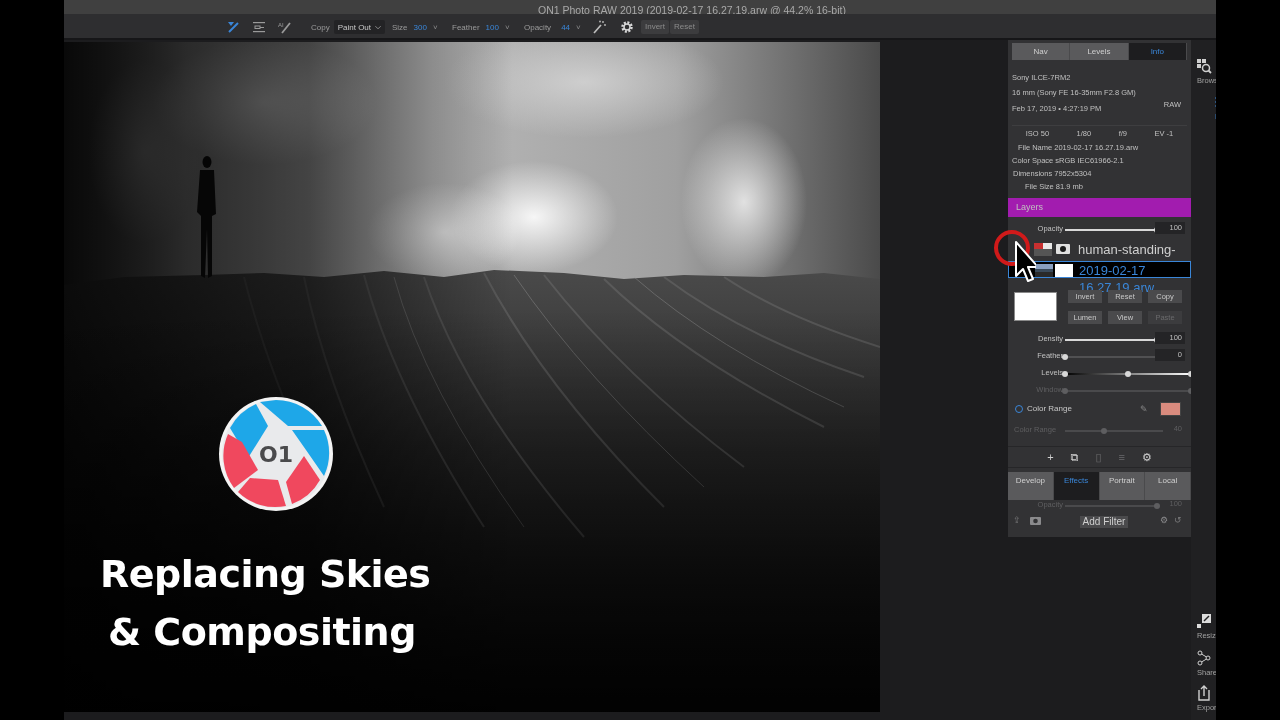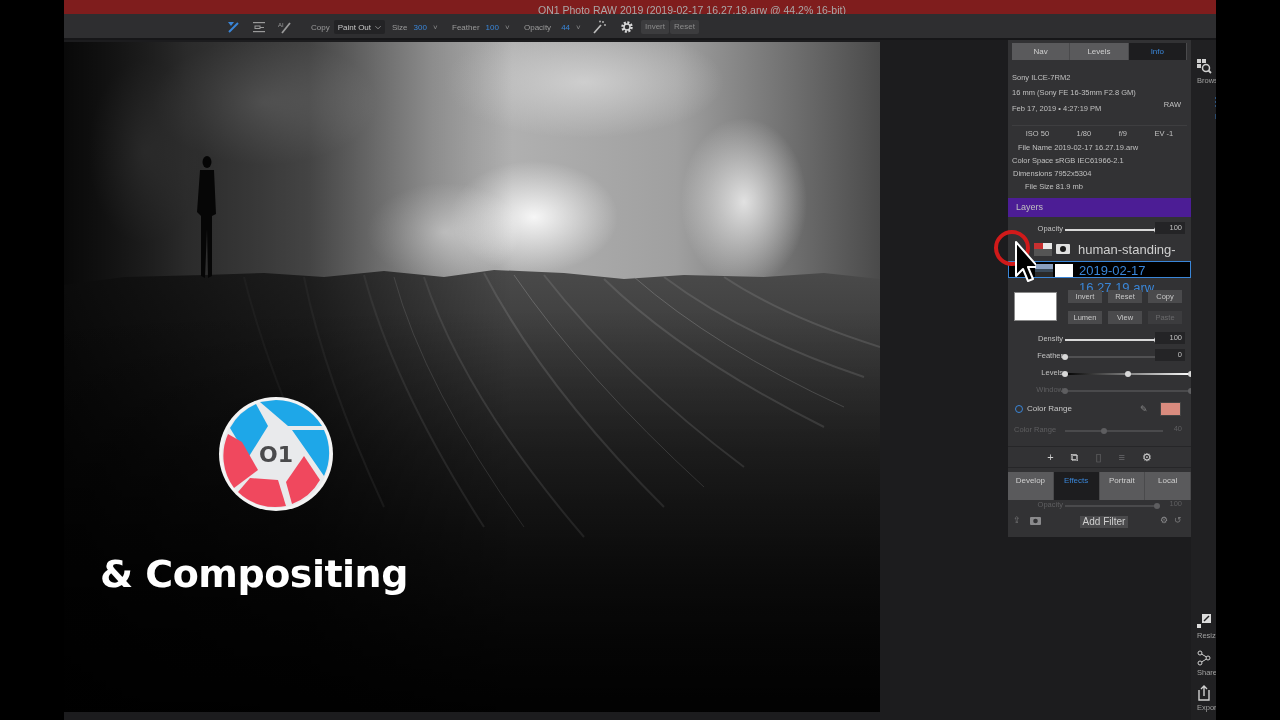--- a/index.html
+++ b/index.html
@@ -2,21 +2,21 @@
 <html><head>
 <meta charset="utf-8">
 <style>
   * { box-sizing: border-box; margin: 0; padding: 0; }
   html, body { width: 1280px; height: 720px; overflow: hidden; background: #000; }
   body { font-family: "Liberation Sans", sans-serif; color: #cfcfcf; position: relative; }
 
   #app { position: absolute; left: 64px; top: 0; width: 1152px; height: 720px; background: #1c1c1e; overflow: hidden; }
 
   
-  #titlebar { position: absolute; left: 0; top: 0; width: 1152px; height: 14px; background: #7f1d1d; text-align: center; }
+  #titlebar { position: absolute; left: 0; top: 0; width: 1152px; height: 14px; background: #404040; text-align: center; }
   #titlebar span { font-size: 10.5px; color: #a8a8a8; line-height: 14px; position: relative; left: 52px; }
   #toolbar { position: absolute; left: 0; top: 14px; width: 1152px; height: 26px; background: #2e2e30; border-bottom: 2px solid #161618; }
   .tb { position: absolute; top: 0; height: 26px; display: flex; align-items: center; font-size: 8px; color: #9a9a9a; }
   .tb .val { color: #3a86d8; margin-left: 6px; }
   .tb .caret { margin-left: 6px; color: #8a8a8a; font-size: 8px; }
   .tb-btn { position: absolute; top: 6px; height: 14px; padding: 0 4px; background: #3c3c3e; color: #8c8c8c; font-size: 8px; line-height: 14px; border-radius: 2px; cursor: pointer; }
   .tb-icon { position: absolute; top: 4px; width: 18px; height: 18px; display: flex; align-items: center; justify-content: center; cursor: pointer; }
   .mode-select { background: #232325; padding: 2px 4px; color: #c8c8c8; display: flex; align-items: center; border-radius: 2px; }
 
   
@@ -46,21 +46,21 @@
 
   
   #panel { position: absolute; left: 944px; top: 40px; width: 183px; height: 497px; background: #323234; }
   #panel-tabs { position: absolute; left: 4px; top: 3px; width: 175px; height: 17px; background: #5a5a5c; display: flex; }
   .ptab { flex: 1; font-size: 8px; text-align: center; line-height: 17px; color: #d0d0d0; border-right: 1px solid #4a4a4c; cursor: pointer; }
   .ptab.active { background: #1d1d1f; color: #3a86d8; }
   #info { position: absolute; left: 0; top: 22px; width: 183px; height: 138px; font-size: 7.5px; color: #c0c0c0; }
   #info .ln { position: absolute; left: 4px; }
   #info .raw { position: absolute; right: 10px; top: 38px; }
   #info .exif { position: absolute; left: 4px; top: 63px; width: 175px; display: flex; justify-content: space-around; border-top: 1px solid #3e3e40; padding-top: 3px; }
-  #layers-head { position: absolute; left: 0; top: 158px; width: 183px; height: 19px; background: #4c1d95; font-size: 9px; line-height: 19px; padding-left: 8px; color: #c0c0c0; }
+  #layers-head { position: absolute; left: 0; top: 158px; width: 183px; height: 19px; background: #a21caf; font-size: 9px; line-height: 19px; padding-left: 8px; color: #c0c0c0; }
   .slider-row { position: absolute; left: 0; width: 183px; height: 12px; font-size: 7.5px; color: #c0c0c0; }
   .slider-row .lbl { position: absolute; right: 128px; top: 0; text-align: right; }
   .slider-row .track { position: absolute; left: 57px; top: 5px; height: 1.5px; background: #707070; }
   .slider-row .fill { position: absolute; left: 0; top: 0; height: 1.5px; background: #d8d8d8; }
   .slider-row .knob { position: absolute; top: -2.5px; width: 6px; height: 6px; border-radius: 50%; background: #d8d8d8; margin-left: -3px; }
   .slider-row .num { position: absolute; right: 6px; top: -2px; width: 30px; height: 12px; background: #242426; text-align: right; padding-right: 3px; line-height: 12px; }
   .slider-row.dim { color: #5e5e60; }
   .slider-row.dim .track { background: #4a4a4c; }
   .slider-row.dim .knob { background: #5e5e60; }
   .slider-row.dim .num { background: transparent; color: #5e5e60; }
@@ -217,20 +217,21 @@
     <path id="logo-blue-1" d="M58 4 A54 54 0 0 1 104 30 L70 30 L42 6 Z" fill="#1ea7e8"></path>
     <path id="logo-blue-2" d="M106 34 A54 54 0 0 1 106 80 L88 54 L74 34 Z" fill="#1ea7e8"></path>
     <path id="logo-blue-3" d="M38 8 A54 54 0 0 0 12 32 L30 62 L50 30 Z" fill="#1ea7e8"></path>
     <path id="logo-red-1" d="M10 38 A54 54 0 0 0 16 92 L40 74 L24 46 Z" fill="#f0485e"></path>
     <path id="logo-red-2" d="M20 96 A54 54 0 0 0 68 110 L60 84 L32 82 Z" fill="#f0485e"></path>
     <path id="logo-red-3" d="M74 108 A54 54 0 0 0 102 84 L86 60 L68 86 Z" fill="#f0485e"></path>
     <text x="58" y="66" text-anchor="middle" font-family="DejaVu Sans, sans-serif" font-weight="bold" font-size="22" fill="#4a4a4c">O1</text>
   </svg>
 
   <div id="headline">
+    <div>Replacing Skies</div>
     <div>&amp; Compositing</div>
   </div>
 
   <div id="panel">
     <div id="panel-tabs">
       <div class="ptab">Nav</div>
       <div class="ptab">Levels</div>
       <div class="ptab active">Info</div>
     </div>
 

